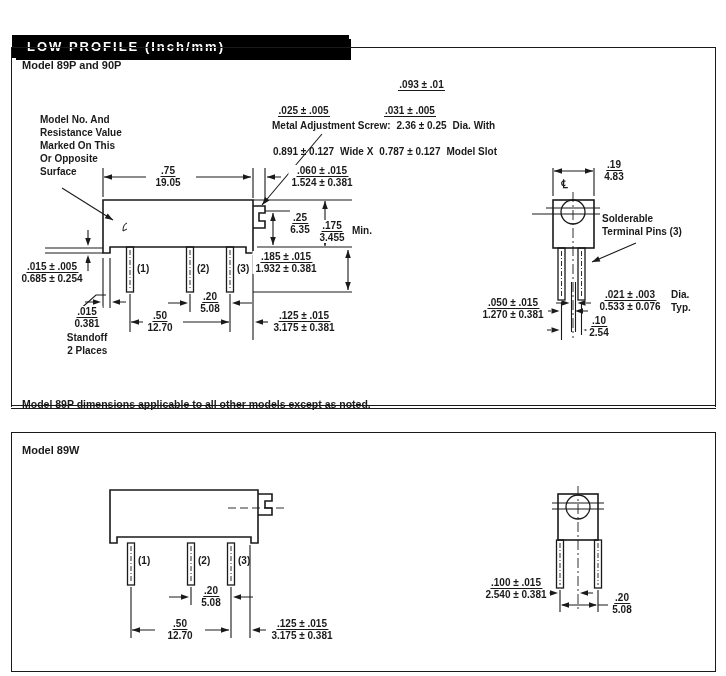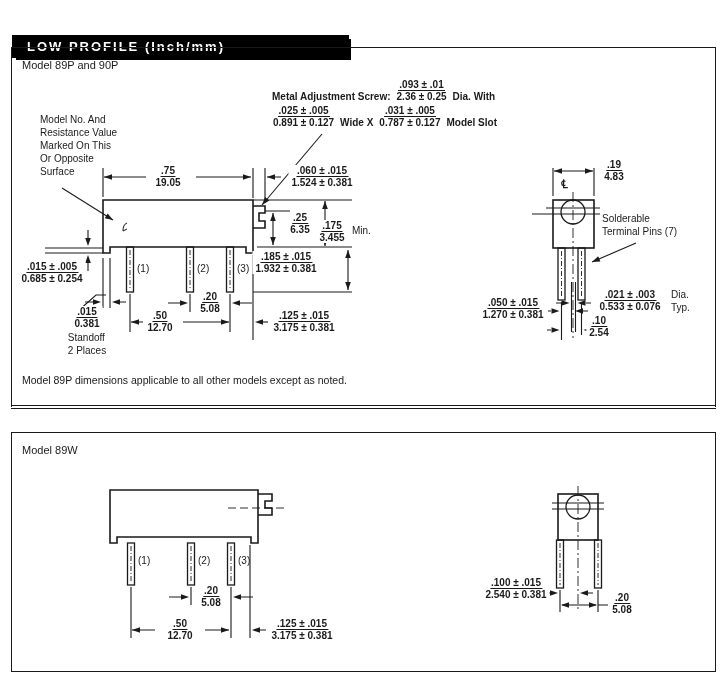--- a/index.html
+++ b/index.html
@@ -6,32 +6,32 @@
   body{width:726px;height:676px;position:relative;background:#fff;
        font-family:"Liberation Sans",sans-serif;color:#1a1a1a;overflow:hidden;}
   .hdr{position:absolute;left:12px;top:7px;width:337px;height:23px;background:#000;
        color:#fff;font-weight:bold;font-size:13px;letter-spacing:2px;
        display:flex;align-items:center;padding-left:15px;box-sizing:border-box;
        box-shadow:3px 3px 0 -1px #000;margin-top:28px;}
   .panel{position:absolute;border:1.6px solid #1a1a1a;box-sizing:border-box;background:transparent;}
   .p1{left:11px;top:47px;width:705px;height:362px;border-bottom:4px double #1a1a1a;}
   .p2{left:11px;top:432px;width:705px;height:240px;}
   svg.draw{position:absolute;left:0;top:0;}
-  .t{position:absolute;font-weight:normal;font-size:10px;line-height:13px;white-space:pre-line;}
+  .t{position:absolute;font-weight:bold;font-size:10px;line-height:13px;white-space:pre-line;}
   .title{font-size:11px;}
   .note{font-size:10.5px;}
-  .ctr{transform:translateX(-50%);text-align:left;}
+  .ctr{transform:translateX(-50%);text-align:right;}
   .frac{position:absolute;transform:translateX(-50%);display:flex;flex-direction:column;
         align-items:center;font-weight:bold;font-size:10px;line-height:11px;background:#fff;
         padding:0 2px;white-space:nowrap;z-index:3;}
   .frac b,.frac2 b{border-bottom:1.2px solid #1a1a1a;padding:0 1px;font-weight:bold;}
   .frac i,.frac2 i{font-style:normal;padding:0 1px;}
   .fracrow{position:absolute;display:flex;align-items:flex-end;gap:5px;font-weight:bold;
         font-size:10px;white-space:nowrap;z-index:3;}
-  .frac2{display:flex;flex-direction:column;align-items:center;line-height:11px;}
+  .frac2{display:flex;flex-direction:column;align-items:center;line-height:11px;gap:29px;}
   .cl{font-size:12px;font-weight:bold;}
 </style>
 </head>
 <body>
 
 <div class="hdr">
   <span>LOW PROFILE (Inch/mm)</span>
 </div>
 
 <div class="panel p1"></div>
@@ -243,37 +243,37 @@
     <b>.125 ± .015</b>
     <i>3.175 ± 0.381</i>
   </div>
 
 <div class="t cl" style="left:561px;top:178px">℄</div>
 <div class="frac" style="left:614px;top:159px">
     <b>.19</b>
     <i>4.83</i>
   </div>
 <div class="t" style="left:602px;top:212px">Solderable
-Terminal Pins (7)</div>
+Terminal Pins (3)</div>
 <div class="frac" style="left:513px;top:297px">
     <b>.050 ± .015</b>
     <i>1.270 ± 0.381</i>
   </div>
 <div class="frac" style="left:630px;top:289px">
     <b>.021 ± .003</b>
     <i>0.533 ± 0.076</i>
   </div>
 <div class="t" style="left:671px;top:288px">Dia.
 Typ.</div>
 <div class="frac" style="left:599px;top:315px">
     <b>.10</b>
     <i>2.54</i>
   </div>
 
-<div class="t note" style="left:22px;top:374px">Model 89P dimensions applicable to all other models except as noted.</div>
+<div class="t note" style="left:22px;top:398px">Model 89P dimensions applicable to all other models except as noted.</div>
 
 <div class="t title" style="left:22px;top:444px">Model 89W</div>
 
 <div class="t" style="left:138px;top:554px">(1)</div>
 <div class="t" style="left:198px;top:554px">(2)</div>
 <div class="t" style="left:238px;top:554px">(3)</div>
 
 <div class="frac" style="left:211px;top:585px">
     <b>.20</b>
     <i>5.08</i>

